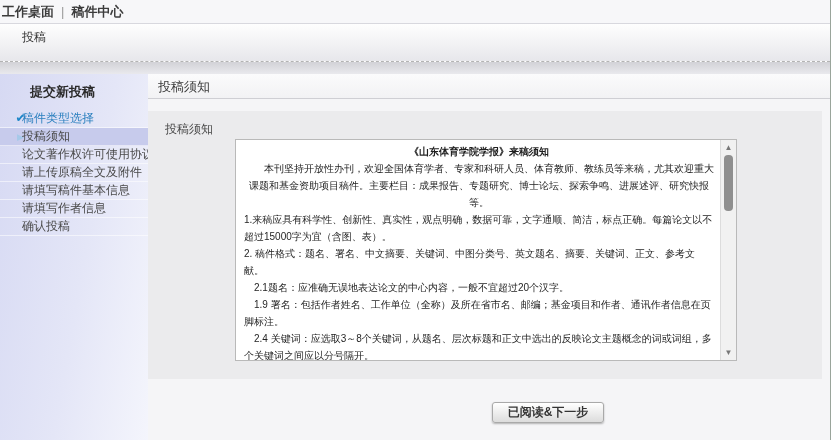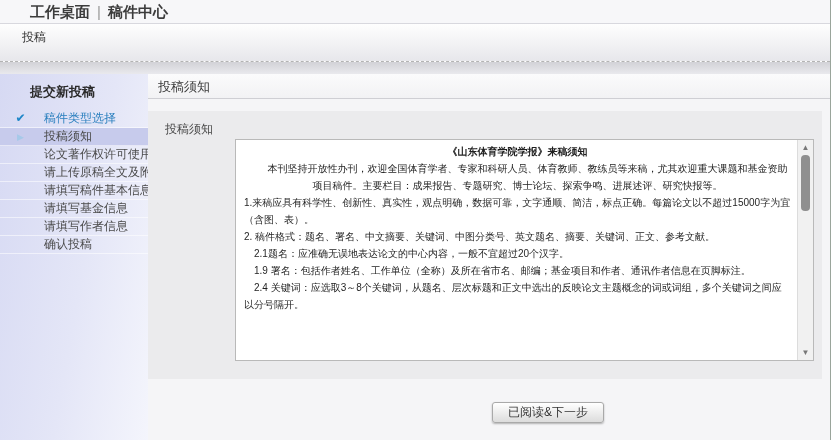--- a/index.html
+++ b/index.html
@@ -3,69 +3,69 @@
 <meta charset="utf-8">
 <style>
   html,body{margin:0;padding:0;}
   .page{width:831px;height:440px;display:flex;flex-direction:column;overflow:hidden;
         font-family:"Liberation Sans","DejaVu Sans",sans-serif;background:#f0f0f3;
         border-right:1px solid #9aa59b;box-sizing:border-box;position:relative;}
   *{box-sizing:border-box;}
 
   
   .navbar{height:24px;line-height:23px;background:#f7f7f9;border-bottom:1px solid #d8d8de;
-          padding-left:30px;font-size:15px;color:#3c3c3c;flex:0 0 auto;}
+          padding-left:2px;font-size:13px;color:#3c3c3c;flex:0 0 auto;}
   .crumb{font-weight:bold;color:#3c3c3c;cursor:pointer;}
   .crumb-sep{color:#999;margin:0 7px;font-weight:normal;}
 
   
   .subheader{height:38px;flex:0 0 auto;position:relative;
              background:linear-gradient(#fefefe,#e7e7eb);border-bottom:1px dashed #b3b3b3;}
   .sub-title{position:absolute;left:22px;top:5px;font-size:12px;color:#333;}
   .sub-note{position:absolute;left:63px;top:21px;font-size:12px;color:#333;}
 
   .gapband{height:12px;flex:0 0 auto;background:linear-gradient(#d2d2d7,#e9e9ed);}
 
   
   .content{flex:1;display:flex;min-height:0;}
   .sidebar{width:148px;flex:0 0 auto;background:linear-gradient(100deg,#d6d9f3 0%,#e4e6f7 55%,#f4f5fc 100%);}
   .sidebar-title{padding:9px 0 8px 30px;font-size:13px;font-weight:bold;color:#2b2b2b;}
   .steps{margin-top:1px;}
-  .step{position:relative;height:18px;line-height:17px;padding-left:44px;font-size:12px;color:#4a4a4a;
+  .step{position:relative;height:18px;line-height:17px;padding-left:22px;font-size:12px;color:#4a4a4a;
         border-bottom:1px solid rgba(255,255,255,.55);cursor:pointer;white-space:nowrap;}
   .step .step-icon{position:absolute;left:13px;top:0;width:15px;text-align:center;}
   .step.done{color:#2a7fbe;}
   .step.done .step-icon::before{content:"\2714";color:#1d86c8;font-weight:bold;font-size:12px;}
   .step.current{background:#c7cbec;}
   .step.current .step-icon::before{content:"\25B6";color:#a6c9e9;font-size:9px;}
 
   .main{position:relative;flex:1;background:#f5f5f7;min-width:0;}
   .section-header{height:25px;line-height:25px;padding-left:10px;font-size:13px;color:#3a3a3a;
                   border-bottom:1px solid #cfcfd4;background:linear-gradient(#fbfbfc,#f2f2f4);}
   .form-panel{position:absolute;left:0;right:8px;top:37px;height:268px;background:#ebebed;}
   .field-label{position:absolute;left:17px;top:10px;font-size:12px;color:#4a4a4a;}
 
-  .notice-box{position:absolute;left:87px;top:28px;width:579px;height:222px;background:#fff;
+  .notice-box{position:absolute;left:87px;top:28px;width:502px;height:222px;background:#fff;
               border:1px solid #b9b9b9;cursor:text;}
   .notice-text{position:absolute;left:0;top:0;right:16px;bottom:0;overflow:hidden;
                padding:3px 6px 0 8px;font-size:10px;line-height:17px;color:#1f1f1f;}
   .notice-text p{margin:0;}
   .notice-title{text-align:center;font-weight:bold;}
 
   .vscroll{position:absolute;top:0;right:0;bottom:0;width:16px;background:#f1f1f1;border-left:1px solid #dcdcdc;}
   .sb-btn{position:absolute;left:0;width:15px;height:13px;text-align:center;font-size:8px;color:#777;
           line-height:13px;cursor:pointer;}
   .sb-btn.up{top:1px;}
   .sb-btn.down{bottom:1px;}
   .sb-thumb{position:absolute;left:3px;top:15px;width:9px;height:56px;background:#8f8f8f;border-radius:4px;cursor:pointer;}
 
   .next-btn{position:absolute;left:344px;top:328px;width:112px;height:21px;font-size:12px;color:#333;
             background:linear-gradient(#ffffff,#dcdcdc);border:1px solid #a9a9a9;border-radius:3px;
             box-shadow:0 1px 2px rgba(0,0,0,.28);cursor:pointer;text-align:center;line-height:19px;
-            font-family:"Liberation Sans","DejaVu Sans",sans-serif;}
+            font-family:"Liberation Sans","DejaVu Sans",sans-serif;font-weight:bold;}
 </style>
 </head>
 <body>
 
 <div class="page">
 
   <div class="navbar">
     <span class="crumb">工作桌面</span><span class="crumb-sep">|</span><span class="crumb">稿件中心</span>
   </div>
 
@@ -99,24 +99,20 @@
           <div class="step pending">
             <span class="step-icon"></span>
             <span class="step-label">请上传原稿全文及附件</span>
           </div>
 
           <div class="step pending">
             <span class="step-icon"></span>
             <span class="step-label">请填写稿件基本信息</span>
           </div>
 
-          <div class="step pending">
-            <span class="step-icon"></span>
-            <span class="step-label">请填写基金信息</span>
-          </div>
 
           <div class="step pending">
             <span class="step-icon"></span>
             <span class="step-label">请填写作者信息</span>
           </div>
 
           <div class="step pending">
             <span class="step-icon"></span>
             <span class="step-label">确认投稿</span>
           </div>

